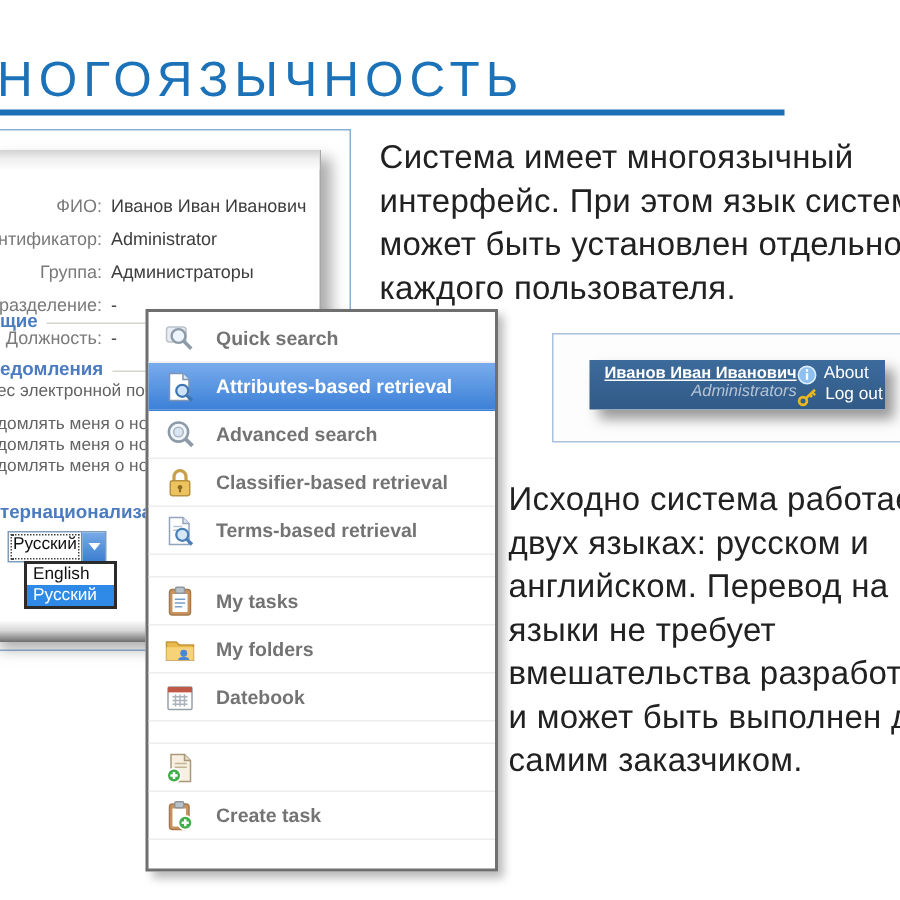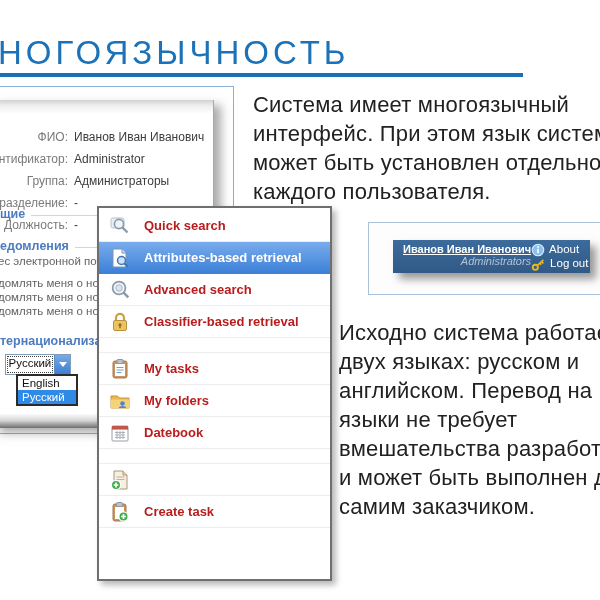--- a/index.html
+++ b/index.html
@@ -47,21 +47,21 @@
   .dd-list{position:absolute;left:24px;top:274px;width:58px;border:2px solid #2b2b2b;background:#fff;}
   .dd-item{height:14px;line-height:14px;font-size:11.5px;padding-left:4px;color:#111;white-space:nowrap;}
   .dd-item.hl{background:#2e8ae6;color:#fff;}
 
   
   .menu-panel{position:absolute;left:97px;top:206px;width:235px;height:375px;background:#fff;
               border:2px solid #6f6f6f;box-shadow:4px 4px 6px rgba(0,0,0,.28);box-sizing:border-box;
               padding-top:2px;}
   .menu-item{display:flex;align-items:center;height:31px;padding-left:10px;gap:13px;
              border-bottom:1px solid #ededed;cursor:pointer;}
-  .menu-item .mlabel{font-size:13px;font-weight:bold;color:#b91c1c;white-space:nowrap;}
+  .menu-item .mlabel{font-size:13px;font-weight:bold;color:#737373;white-space:nowrap;}
   .menu-item.selected{background:linear-gradient(180deg,#79acec 0%,#3c80d8 100%);
                       border-bottom:1px solid #3c80d8;}
   .menu-item.selected .mlabel{color:#fff;}
   .menu-gap{height:14px;border-bottom:1px solid #ededed;}
   .mi-icon{width:22px;height:22px;flex:none;}
 
   
   .userbar-frame{position:absolute;left:368px;top:222px;width:240px;height:71px;
                  background:#fdfdfe;border:1px solid #a9c1d9;}
   .userbar{position:absolute;left:393px;top:240px;width:197px;height:33px;
@@ -221,20 +221,30 @@
     <div class="menu-item">
       <svg class="mi-icon" viewBox="0 0 22 22">
         <path d="M7 10 v-3.2 a4 4 0 0 1 8 0 V10" fill="none" stroke="#c9a04a" stroke-width="2.2"></path>
         <rect x="4.5" y="9.5" width="13" height="10" rx="1.6" fill="#ecc35e" stroke="#b8923e"></rect>
         <circle cx="11" cy="13.8" r="1.5" fill="#8a6a20"></circle>
         <rect x="10.3" y="14.4" width="1.4" height="2.8" fill="#8a6a20"></rect>
       </svg>
       <span class="mlabel">Classifier-based retrieval</span>
     </div>
 
+    <div class="menu-item">
+      <svg class="mi-icon" viewBox="0 0 22 22">
+        <path d="M4 2 h9 l4 4 v14 H4 z" fill="#fff" stroke="#93a5bd"></path>
+        <path d="M13 2 v4 h4" fill="#dbe7f5" stroke="#93a5bd"></path>
+        <path d="M6.5 8 h6 M6.5 10.5 h5" stroke="#b7c4d4" stroke-width="1"></path>
+        <circle cx="12.5" cy="13.5" r="4" fill="#d6e7f9" stroke="#4a7fb8" stroke-width="1.5"></circle>
+        <line x1="15.4" y1="16.4" x2="19" y2="20" stroke="#4a7fb8" stroke-width="2.2"></line>
+      </svg>
+      <span class="mlabel">Terms-based retrieval</span>
+    </div>
 
 
     <div class="menu-gap"></div>
 
     <div class="menu-item">
       <svg class="mi-icon" viewBox="0 0 22 22">
         <rect x="4" y="3" width="14" height="17" rx="2" fill="#c89463" stroke="#a87848"></rect>
         <rect x="6" y="6" width="10" height="12" fill="#fff"></rect>
         <rect x="8" y="1.5" width="6" height="4" rx="1" fill="#b9c1c9" stroke="#8d959d"></rect>
         <path d="M7.5 9.5 h7 M7.5 12 h7 M7.5 14.5 h5" stroke="#7aa0c8" stroke-width="1"></path>

